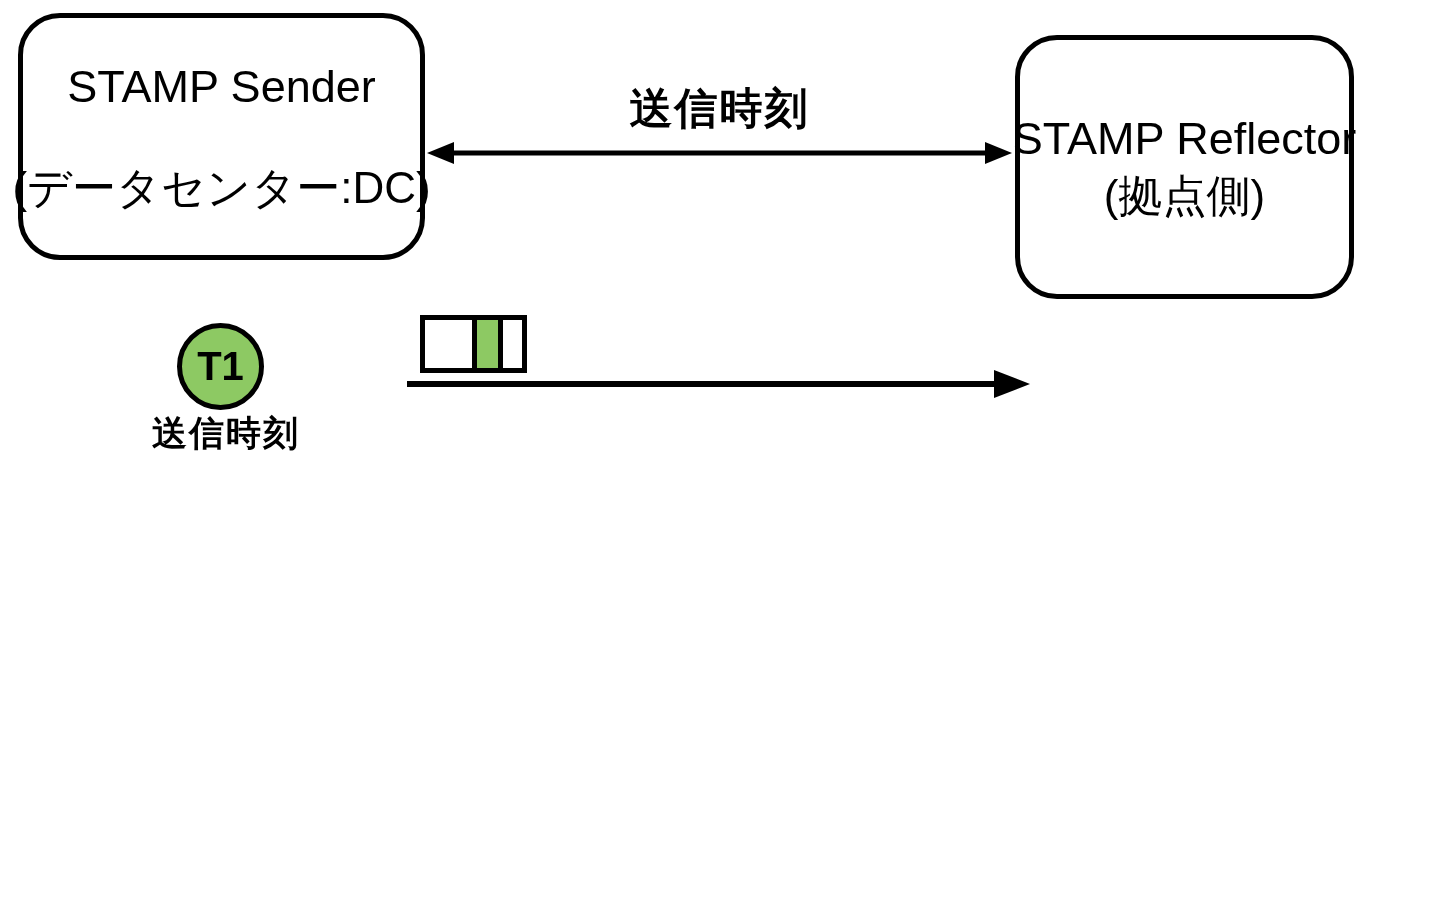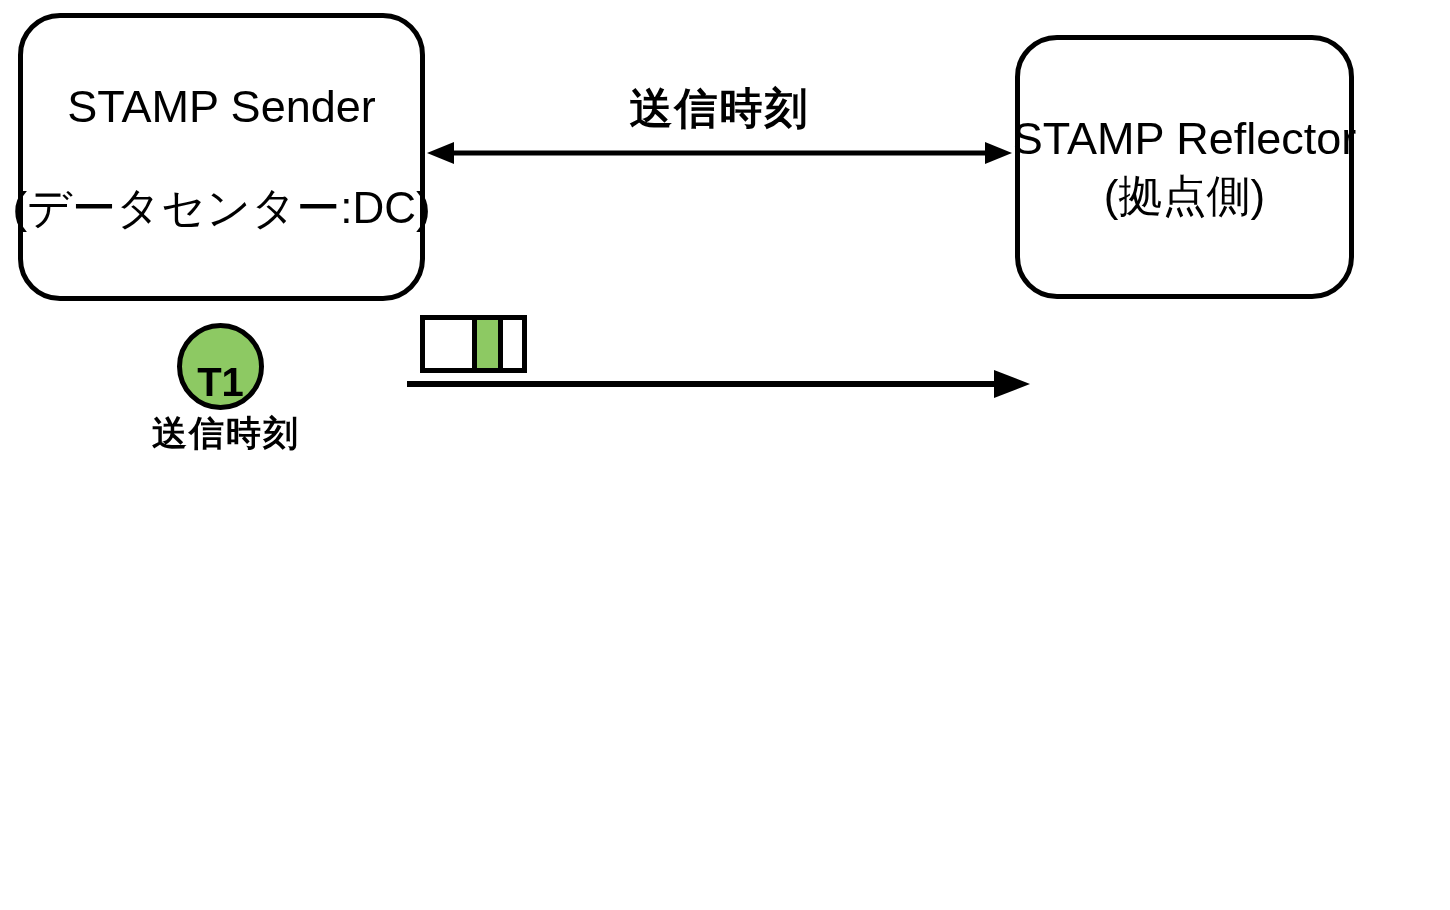--- a/index.html
+++ b/index.html
@@ -13,21 +13,21 @@
     position: absolute;
     border: 5px solid var(--stroke);
     border-radius: 42px;
     background: var(--bg);
     display: flex;
     flex-direction: column;
     align-items: center;
     justify-content: center;
     text-align: center;
   }
-  .sender-box { left: 18px; top: 13px; width: 407px; height: 288px; gap: 44px; }
+  .sender-box { left: 18px; top: 13px; width: 407px; height: 247px; gap: 44px; }
   .reflector-box { left: 1015px; top: 23px; width: 339px; height: 264px; margin-top: 12px; }
   .node-title { font-size: 45px; line-height: 57px; white-space: nowrap; }
   .node-subtitle { font-size: 44px; line-height: 57px; white-space: nowrap; }
 
   .sync-arrow-svg { position: absolute; left: 427px; top: 131px; width: 585px; height: 44px; }
   .sync-label {
     position: absolute; left: 427px; top: 80px; width: 585px;
     text-align: center; font-size: 43px; font-weight: bold;
     letter-spacing: 2px; white-space: nowrap;
   }
@@ -43,21 +43,21 @@
   .packet-cell.stamp     { width: 21px; background: var(--accent-green); }
   .packet-cell.pad-right { width: 19px; }
 
   .send-arrow-svg { position: absolute; left: 404px; top: 364px; width: 626px; height: 40px; }
 
   .t1-circle {
     position: absolute; left: 177px; top: 323px; width: 87px; height: 87px;
     border-radius: 50%;
     background: var(--accent-green);
     border: 5px solid var(--stroke);
-    display: flex; align-items: flex-end; justify-content: center;
+    display: flex; align-items: center; justify-content: center;
     font-size: 40px; font-weight: bold;
   }
   .t1-caption {
     position: absolute; left: 126px; top: 410px; width: 200px;
     text-align: center; font-size: 35px; font-weight: bold;
     letter-spacing: 2px; white-space: nowrap;
   }
 </style>
 </head>
 <body>

